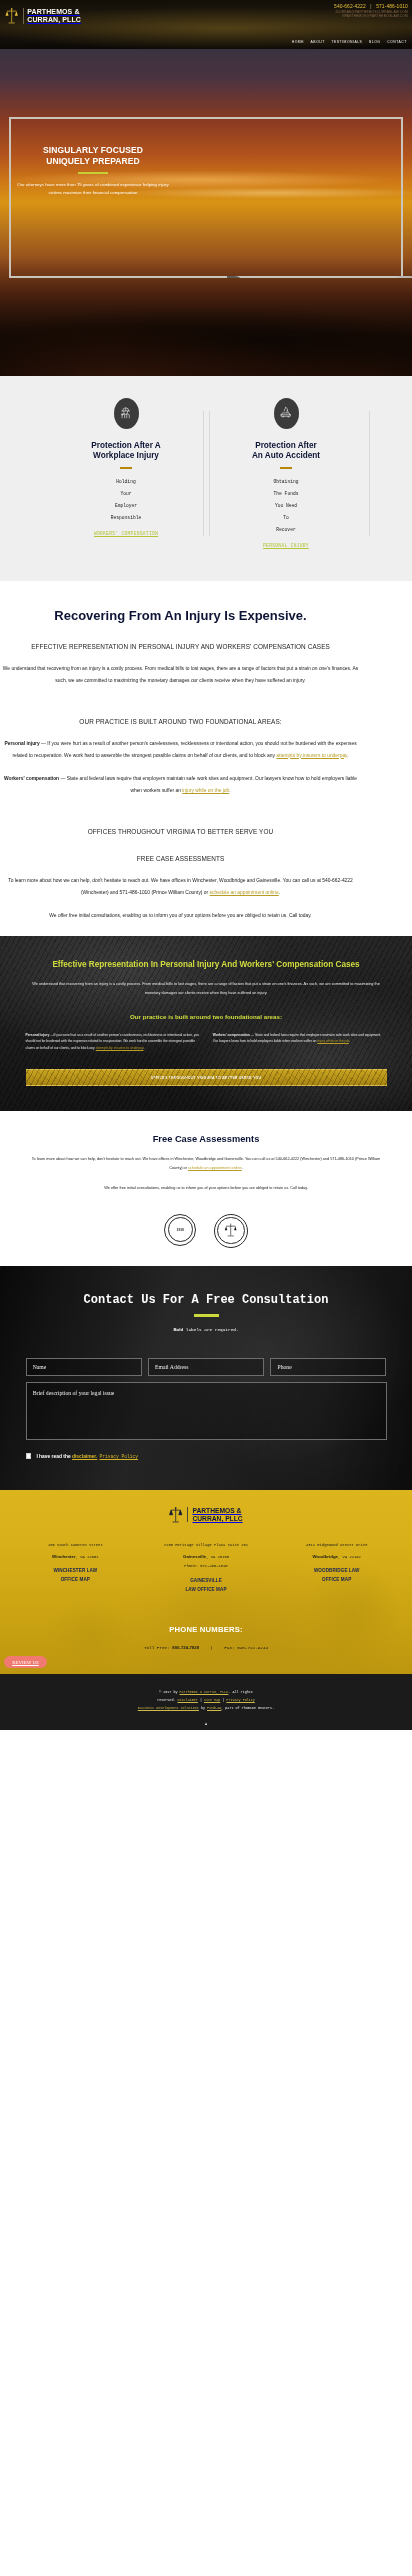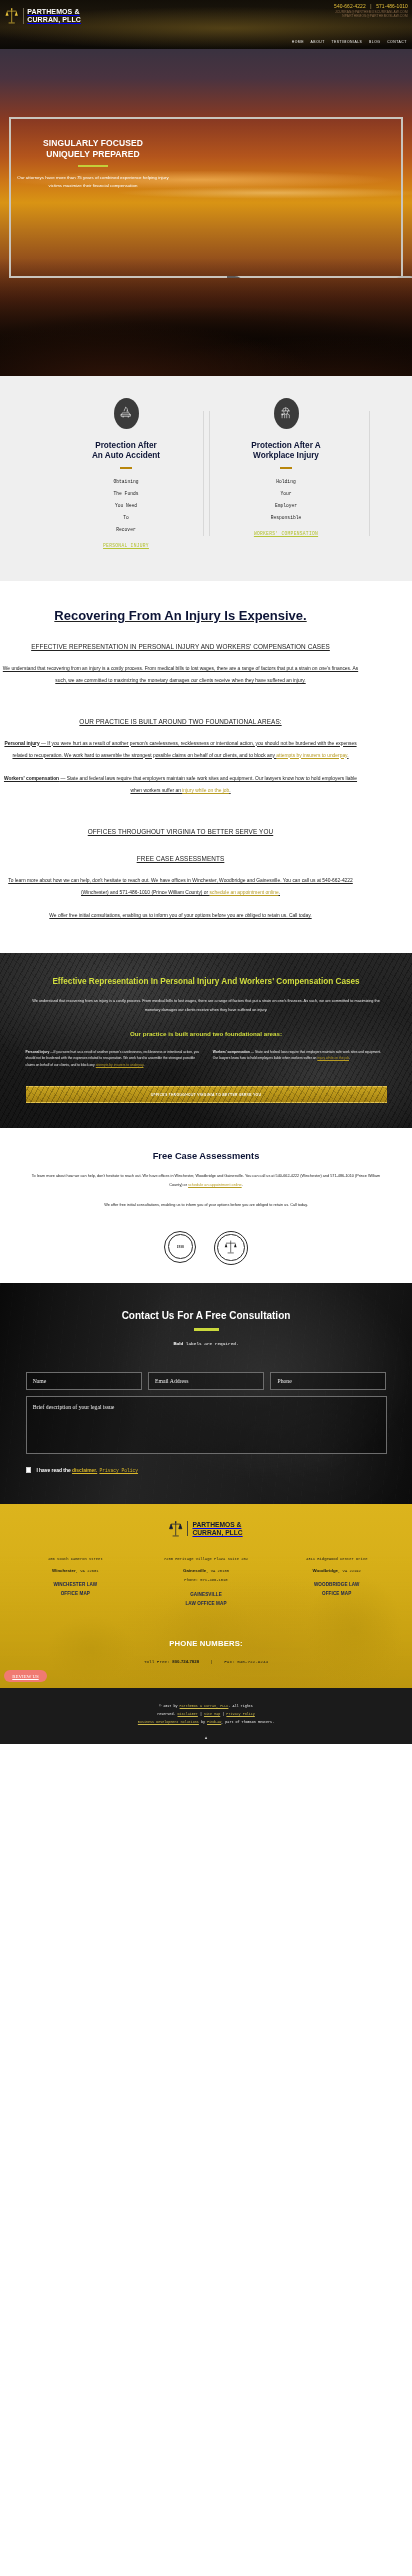--- a/index.html
+++ b/index.html
@@ -61,21 +61,21 @@
     content:""; position:absolute; left:-20.6px; right:-20.6px; bottom:0; height:118px;
     background: radial-gradient(ellipse 289px 88px at 30% 108%, #321509 0%, #24100655 60%, transparent 72%),
                 radial-gradient(ellipse 330px 77px at 78% 112%, #2a1207 0%, transparent 70%),
                 linear-gradient(180deg, rgba(0,0,0,0) 0%, rgba(10,5,2,.85) 72%, #060302 100%);
   }
   .hero-frame {
     position: absolute; left: 9.3px; top: 68px; width: 394px; height: 161px;
     border: 2.6px solid #c9c5bd; background: transparent; z-index: 3;
   }
   .hero-frame-inner { position: absolute; inset: 0; overflow: hidden; }
-  .hero-copy { position: absolute; left: 15.5px; top: 89px; width: 155px; z-index: 5; text-align: center; }
+  .hero-copy { position: absolute; left: 15.5px; top: 96px; width: 155px; z-index: 5; text-align: center; }
   .hero-h1 { color: #fff; font-size: 8.5px; font-weight: 700; line-height: 1.28; letter-spacing: 0.1px; }
   .hero-rule { width: 30px; height: 1.5px; background: #c4cf3a; margin: 5.7px auto 7.2px; }
   .hero-sub { color: #fff; font-size: 4.4px; line-height: 1.75; }
 
   
   .attorneys { position: absolute; right: 0px; top: 71px; width: 185px; height: 158px; z-index: 4; overflow:hidden; }
   .atty { position: absolute; bottom: 0; }
   .atty .hair { position: absolute; left: 50%; transform: translateX(-50%); top: -2.1px; width: 26px; height: 13.4px; border-radius: 13.4px 13.4px 5.2px 5.2px; }
   .atty.left { left: 4.1px; }
   .atty.left .hair { background: #5d5a58; }
@@ -89,21 +89,21 @@
   .svc-col + .svc-col::before { content:""; position:absolute; left:-3.1px; top:13.4px; bottom:13.4px; width:0.5px; background:#d8d8d8; }
   .svc-col::after { content:""; position:absolute; right:-3.1px; top:13.4px; bottom:13.4px; width:0.5px; background:#d8d8d8; }
   .svc-badge { width: 25px; height: 31px; border-radius: 50%; background: #3b3b3b; margin: 0 auto 12.4px; display: flex; align-items: center; justify-content: center; }
   .svc-badge svg { width: 13.4px; height: 13.4px; }
   .svc-title { color: #0d1436; font-size: 8.2px; font-weight: 700; line-height: 1.2; }
   .svc-rule { width: 11.3px; height: 2.1px; background: #b8860b; margin: 6.2px auto 7.2px; }
   .svc-words { font-family: "Liberation Mono", monospace; font-size: 4.6px; color: #1a1a1a; line-height: 2.6; }
   .svc-link { display:inline-block; margin-top: 7.2px; font-family: "Liberation Mono", monospace; font-size: 4.6px; letter-spacing: 0.3px; color: #b5c335; text-decoration: underline; }
 
   
-  .content { background:#fff; padding: 27px 0 31px; width: 332px; text-decoration: underline; }
+  .content { background:#fff; padding: 27px 0 14px; width: 332px; }
   .content-inner { width: 361px; margin: 0 auto; text-align: center; }
   .h2-dark { color: #0d1436; font-size: 13px; font-weight: 700; line-height: 1.25; }
   .h3-cap { color: #1a1a1a; font-size: 6.4px; font-weight: 400; line-height: 1.5; letter-spacing: 0.1px; margin-top: 17.5px; }
   .para { color: #1a1a1a; font-size: 4.9px; line-height: 2.45; margin-top: 11.3px; }
   .para b { font-weight: 700; }
   .para a { color: #b79b22; text-decoration: underline; }
   .spacer-24 { height: 12.4px; }
 
   
   .dark-sec {
@@ -158,21 +158,21 @@
     overflow:hidden;
   }
   .contact::before{
     content:""; position:absolute; inset:0; opacity:.55;
     background:
       linear-gradient(100deg, rgba(255,255,255,.05) 0 1px, transparent 1px 46px),
       radial-gradient(ellipse 134px 108px at 78% 78%, rgba(255,255,255,.06), transparent 70%),
       repeating-linear-gradient(96deg, rgba(255,255,255,.018) 0 0.5px, transparent 0.5px 13.4px);
   }
   .contact-inner { position: relative; width: 361px; margin: 0 auto; z-index:2; }
-  .contact h2 { color:#fff; font-size: 10px; font-weight:700; text-align:center; }
+  .contact h2 { color:#fff; font-size: 12px; font-weight:700; text-align:center;font-family:Liberation Mono, monospace; }
   .contact-rule { width: 25px; height: 3.1px; background:#cbd93c; margin: 7.2px auto 9.3px; }
   .req-note { text-align:center; color:#fff; font-family:"Liberation Mono", monospace; font-size: 4.4px; }
   .req-note b { font-family:"Liberation Sans", sans-serif; font-weight:700; }
   .field-row { display:flex; gap: 6.2px; margin-top: 26px; }
   .field { flex:1; height: 18.5px; border:0.5px solid #6d6d6d; background: rgba(0,0,0,.28); display:flex; align-items:center; padding: 0 6.2px; }
   .field span { color:#f0f0f0; font-family:"Liberation Serif", serif; font-size: 5.7px; }
   .textarea-box { margin-top: 6.2px; height: 58px; border:0.5px solid #6d6d6d; background: rgba(0,0,0,.28); padding: 4.6px 6.2px; }
   .textarea-box span { color:#f0f0f0; font-family:"Liberation Serif", serif; font-size: 5.7px; }
   .consent-row { display:flex; align-items:center; gap: 5.2px; margin-top: 12.4px; }
   .checkbox { width: 5.7px; height: 6.7px; background:#fff; border:0.5px solid #cfcfcf; }
@@ -289,45 +289,20 @@
     <div class="hero-sub">Our attorneys have more than 75 years of combined experience helping injury victims maximize their financial compensation</div>
   </div>
 </section>
 
 <section class="services">
   <div class="services-row">
 
     <div class="svc-col">
       <div class="svc-badge">
         <svg viewBox="0 0 26 26" fill="none" stroke="#fff" stroke-width="1.1" stroke-linecap="round" stroke-linejoin="round">
-          <path d="M10 9.5c0-3 3-4.5 3-7.5 0 0 3.5 2.5 3.5 6 0 1.8-1.2 2.6-1.2 2.6s.8-.4.8-1.8c1 .9 1.4 2 1.4 3"></path>
-          <path d="M4 17h18"></path>
-          <path d="M5 17l1.4-3.6h13.2L21 17"></path>
-          <path d="M4 17v3h18v-3"></path>
-          <path d="M8 20v2M18 20v2"></path>
-        </svg>
-      </div>
-      <div class="svc-title">
-        <span>Protection After</span><br>
-        <span>An Auto Accident</span>
-      </div>
-      <div class="svc-rule"></div>
-      <div class="svc-words">
-        <div>Obtaining</div>
-        <div>The Funds</div>
-        <div>You Need</div>
-        <div>To</div>
-        <div>Recover</div>
-      </div>
-      <a class="svc-link" href="#">PERSONAL INJURY</a>
-    </div>
-
-    <div class="svc-col">
-      <div class="svc-badge">
-        <svg viewBox="0 0 26 26" fill="none" stroke="#fff" stroke-width="1.1" stroke-linecap="round" stroke-linejoin="round">
           <path d="M7 9.5a6 6 0 0 1 12 0"></path>
           <path d="M5.5 9.5h15"></path>
           <path d="M13 4v5"></path>
           <path d="M9.5 10.5v2.2a3.5 3.5 0 0 0 7 0v-2.2"></path>
           <path d="M10 15l-4 2.2V23"></path>
           <path d="M16 15l4 2.2V23"></path>
           <path d="M11 16.5V23M15 16.5V23"></path>
           <circle cx="6.2" cy="16.2" r="1.4"></circle>
         </svg>
       </div>
@@ -336,20 +311,45 @@
         <span>Workplace Injury</span>
       </div>
       <div class="svc-rule"></div>
       <div class="svc-words">
         <div>Holding</div>
         <div>Your</div>
         <div>Employer</div>
         <div>Responsible</div>
       </div>
       <a class="svc-link" href="#">WORKERS' COMPENSATION</a>
+    </div>
+
+    <div class="svc-col">
+      <div class="svc-badge">
+        <svg viewBox="0 0 26 26" fill="none" stroke="#fff" stroke-width="1.1" stroke-linecap="round" stroke-linejoin="round">
+          <path d="M10 9.5c0-3 3-4.5 3-7.5 0 0 3.5 2.5 3.5 6 0 1.8-1.2 2.6-1.2 2.6s.8-.4.8-1.8c1 .9 1.4 2 1.4 3"></path>
+          <path d="M4 17h18"></path>
+          <path d="M5 17l1.4-3.6h13.2L21 17"></path>
+          <path d="M4 17v3h18v-3"></path>
+          <path d="M8 20v2M18 20v2"></path>
+        </svg>
+      </div>
+      <div class="svc-title">
+        <span>Protection After</span><br>
+        <span>An Auto Accident</span>
+      </div>
+      <div class="svc-rule"></div>
+      <div class="svc-words">
+        <div>Obtaining</div>
+        <div>The Funds</div>
+        <div>You Need</div>
+        <div>To</div>
+        <div>Recover</div>
+      </div>
+      <a class="svc-link" href="#">PERSONAL INJURY</a>
     </div>
 
   </div>
 </section>
 
 <section class="content">
   <div class="content-inner">
     <h2 class="h2-dark">Recovering From An Injury Is Expensive.</h2>
     <div class="h3-cap">EFFECTIVE REPRESENTATION IN PERSONAL INJURY AND WORKERS' COMPENSATION CASES</div>
     <p class="para">We understand that recovering from an injury is a costly process. From medical bills to lost wages, there are a range of factors that put a strain on one's finances. As such, we are committed to maximizing the monetary damages our clients receive when they have suffered an injury.</p>

